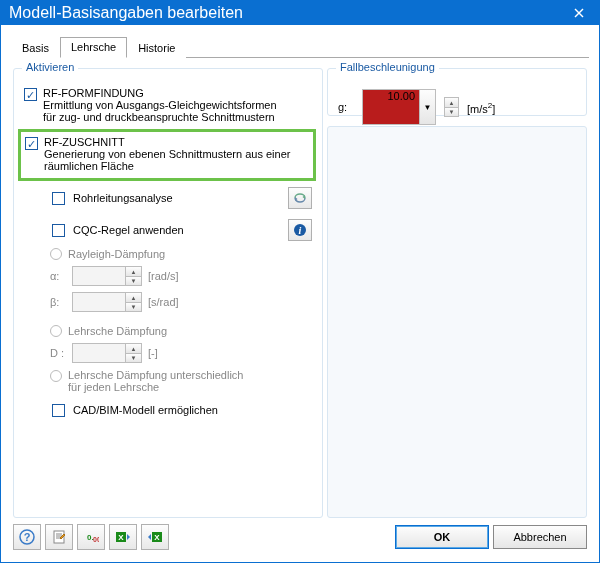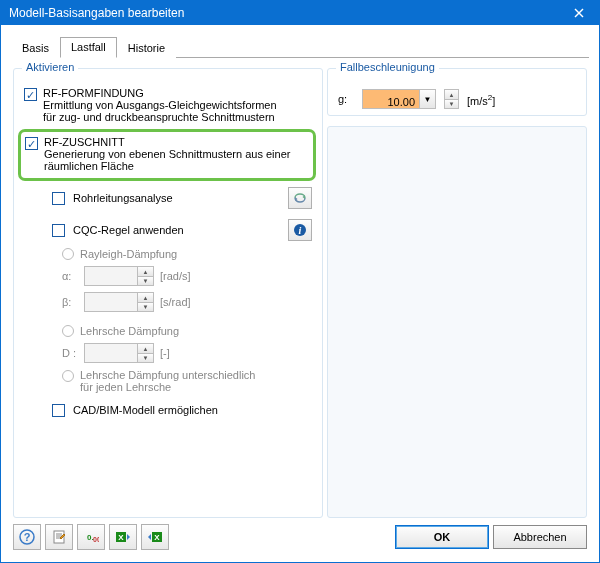--- a/index.html
+++ b/index.html
@@ -17,21 +17,21 @@
     flex-direction: column;
     position: relative;
   }
   .titlebar {
     background: #0a6fd1;
     color: #fff;
     height: 24px;
     display: flex;
     align-items: center;
     padding: 0 0 0 8px;
-    font-size: 12px;
+    font-size: 16px;
   }
   .titlebar .title { flex: 1; }
   .closebtn {
     width: 40px; height: 24px;
     display: flex; align-items: center; justify-content: center;
     color: #fff;
   }
   .closebtn svg { width: 10px; height: 10px; }
   .tabbar {
     display: flex;
@@ -117,56 +117,56 @@
     box-sizing: border-box;
     display: inline-block;
     margin-top: 1px;
     flex-shrink: 0;
   }
   .radio.disabled { border-color: #bbb; }
   .desc { color: #000; }
   .desc .sub { font-size: 11px; color: #000; }
   .highlighted {
     border: 3px solid #6cc24a;
-    border-radius: 7px;
+    border-radius: 0;
     padding: 4px 6px 6px 4px;
     margin: 2px -4px 6px -6px;
   }
   .simple-row { display: flex; align-items: center; gap: 8px; margin: 6px 0 2px 0; padding-left: 28px; }
   .info-icon, .refresh-icon {
     width: 22px; height: 20px;
     border: 1px solid #b0b0b0;
     background: linear-gradient(#fdfdfd,#e8e8e8);
     display: inline-flex; align-items: center; justify-content: center;
     font-weight: bold;
   }
   .info-icon { margin-left: auto; }
   .indented { margin-left: 22px; color: #888; }
-  .indented .row { display: flex; align-items: center; gap: 6px; margin: 6px 16px;}
+  .indented .row { display: flex; align-items: center; gap: 6px; margin: 6px 4px;}
   .indented label { width: 16px; display:inline-block;}
   .spin {
     width: 70px; height: 20px;
     border: 1px solid #bdbdbd;
     background: #fff;
     display: inline-flex;
     box-sizing: border-box;
   }
   .spin.disabled { background: #f4f4f4; }
   .spin .val { flex:1; text-align:right; padding:2px 4px 0 0; color:#000; }
   .spin .btns { width:15px; display:flex; flex-direction:column; border-left:1px solid #bdbdbd;}
   .spin .btns div { flex:1; display:flex; align-items:center; justify-content:center; font-size:6px; color:#555; background:linear-gradient(#fdfdfd,#e6e6e6);}
   .spin .btns div:first-child { border-bottom:1px solid #bdbdbd;}
   .unit { color: #888; }
   .fall-row { display:flex; align-items:center; gap:8px; padding-top:2px;}
   .fall-row .label { width: 16px; }
   .combo {
-    width: 74px; height: 20px;
+    width: 74px; height: 36px;
     border: 1px solid #bdbdbd;
-    background: #fdba74;
-    display:inline-flex; align-items:flex-end;
+    background: #b91c1c;
+    display:inline-flex; align-items:flex-start;
     box-sizing:border-box;
   }
   .combo .val { flex:1; text-align:right; padding-right:4px;}
   .combo .arrow { width:15px; border-left:1px solid #bdbdbd; text-align:center; font-size:8px; background:linear-gradient(#fdfdfd,#e6e6e6); height:100%; display:flex; align-items:center; justify-content:center;}
   .minispin { width:15px; height:20px; border:1px solid #bdbdbd; display:flex; flex-direction:column; box-sizing:border-box;}
   .minispin div { flex:1; font-size:6px; display:flex; align-items:center; justify-content:center; color:#555; background:linear-gradient(#fdfdfd,#e6e6e6);}
   .minispin div:first-child{border-bottom:1px solid #bdbdbd;}
   .bottombar {
     height: 40px;
     border-top: 0px solid #ddd;
@@ -201,21 +201,21 @@
     <div class="closebtn">
       <svg viewBox="0 0 10 10">
           <line x1="1" y1="1" x2="9" y2="9" stroke="#fff" stroke-width="1.4"></line>
           <line x1="9" y1="1" x2="1" y2="9" stroke="#fff" stroke-width="1.4"></line>
         </svg>
     </div>
   </div>
 
   <div class="tabbar">
     <div class="tab">Basis</div>
-    <div class="tab active">Lastfall</div>
+    <div class="tab active">Lehrsche</div>
     <div class="tab">Historie</div>
   </div>
   <div class="tabline"></div>
 
   <div class="body">
     <div class="left-col">
       <div class="group activate">
         <div class="group-title">Aktivieren</div>
 
         <div class="chk-row">

